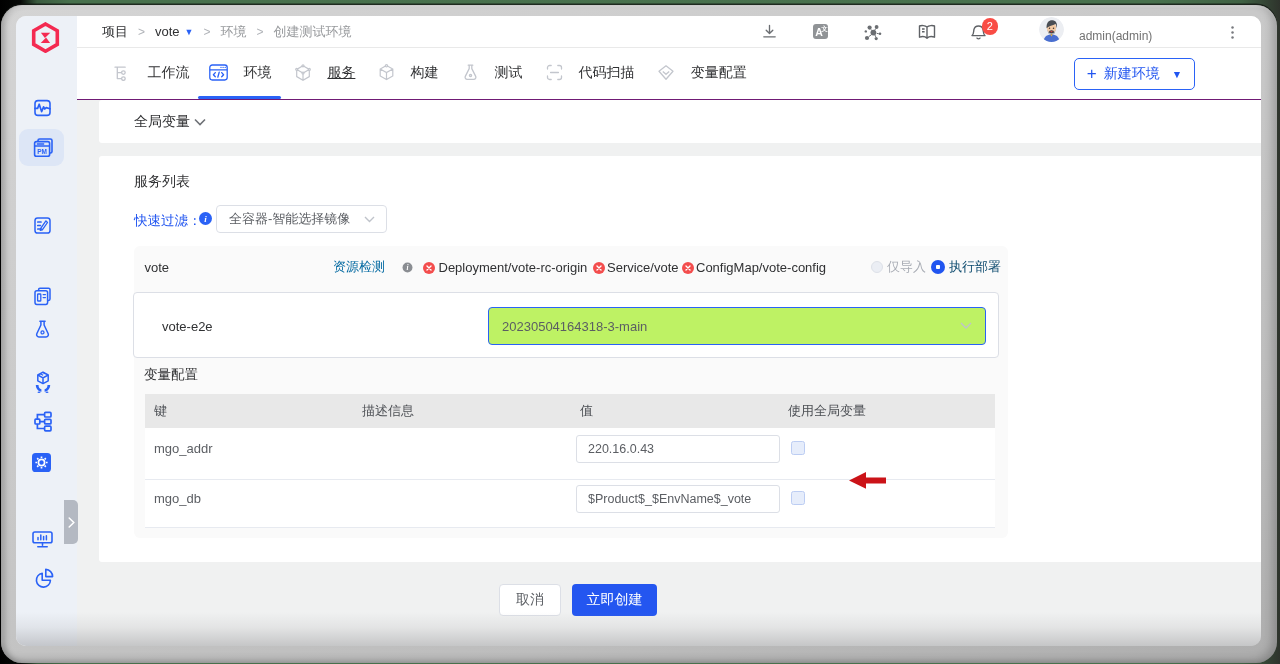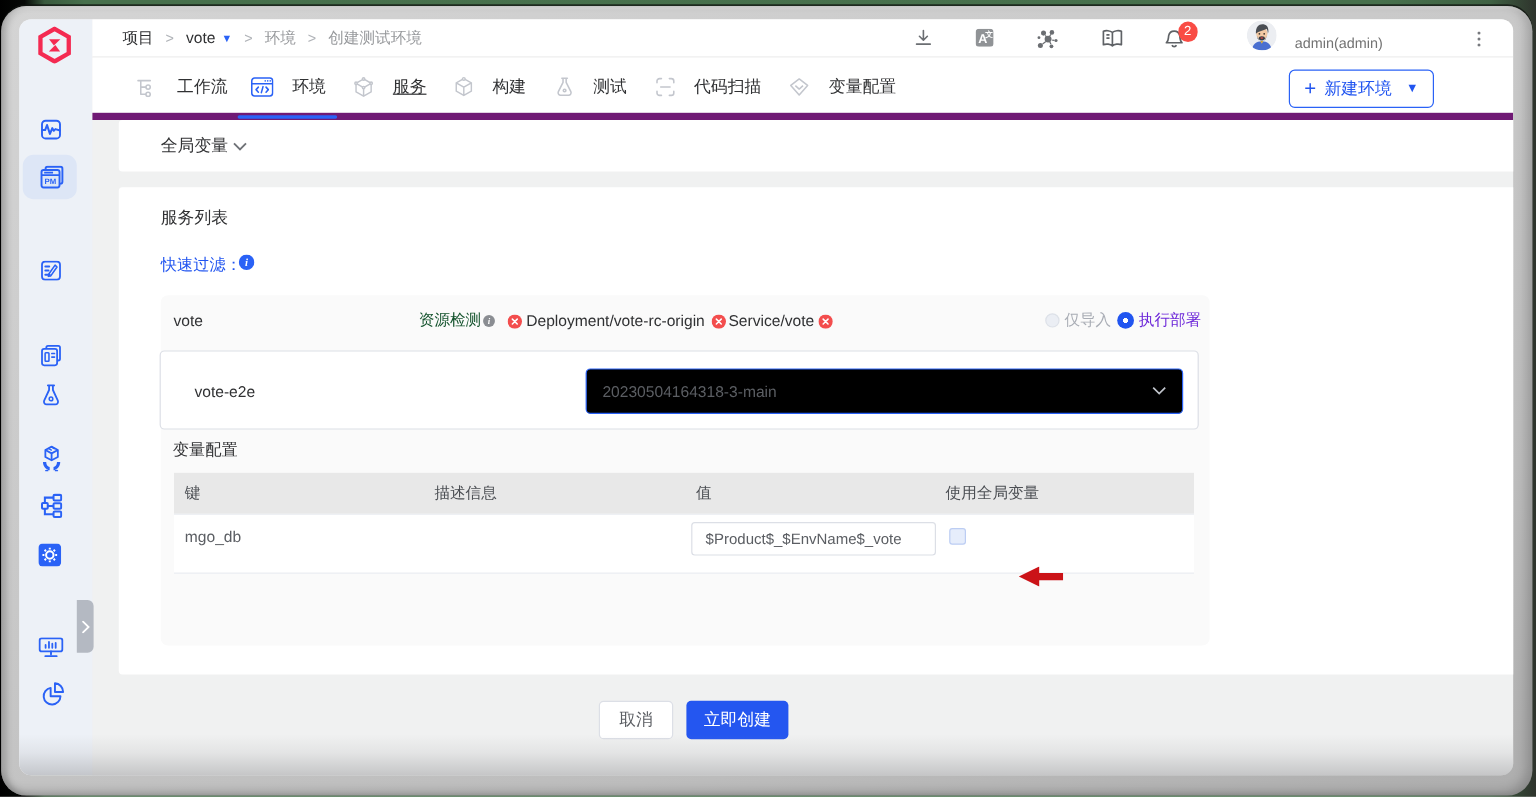--- a/index.html
+++ b/index.html
@@ -32,21 +32,21 @@
   position:absolute; left:61px; top:0; width:1184px; height:32px; background:#fff;
   border-bottom:1px solid #e9e9e9;
 }
 .crumb { position:absolute; top:0; height:31px; display:flex; align-items:center; font-size:13px; color:#303133; }
 .crumb .sep { color:#b0b3b8; margin:0 10px; font-size:12px; }
 .crumb .grey { color:#97999c; }
 .ticon { position:absolute; top:0; height:31px; display:flex; align-items:center; justify-content:center; }
 
 #tabbar {
   position:absolute; left:61px; top:32px; width:1184px; height:52px; background:#fff;
-  border-bottom:6px solid #701a75;
+  border-bottom:1px solid #701a75;
 }
 .tab { position:absolute; top:12.5px; height:24px; display:flex; align-items:center; font-size:14px; color:#303133; white-space:nowrap; }
 .tab svg { margin-right:15.5px; }
 #underline { position:absolute; left:121px; top:48px; width:83px; height:3px; background:#2a62f6; border-radius:2px; }
 #newenv {
   position:absolute; left:997px; top:9.5px; width:121px; height:32px;
   border:1px solid #2a62f6; border-radius:5px; background:#fff;
   display:flex; align-items:center; justify-content:center; color:#2155f0; font-size:14px;
 }
 
@@ -69,21 +69,21 @@
 #votehead .errc { position:absolute; top:8.5px; }
 #votehead .radio { position:absolute; top:0; height:28px; display:flex; align-items:center; font-size:13px;text-align:right; }
 .rc { width:13px; height:13px; border-radius:50%; margin-right:4px; }
 .rc.off { width:12px; height:12px; border:1px solid #dde1e8; background:#ebeef4; }
 .rc.on { width:14px; height:14px; background:radial-gradient(circle, #fff 0 2.1px, #2155f0 2.2px); }
 
 #votebox { position:absolute; left:34px; top:136px; width:866px; height:66px; border:1px solid #dcdfe6; border-radius:4px; background:#fff; }
 #votebox .svc { position:absolute; left:28px; top:0; height:66px; display:flex; align-items:center; font-size:13px; color:#303133; }
 #imgsel {
   position:absolute; left:354px; top:14px; width:498px; height:38px;
-  border:1.5px solid #2a62f6; border-radius:4px; background:#000000;
+  border:1.5px solid #2a62f6; border-radius:4px; background:#bef264;
   display:flex; align-items:center; font-size:13px; color:#5b5e63;
 }
 
 #vartable { position:absolute; left:46px; top:238px; width:850px; border:0; }
 .trow { position:relative; width:100%; font-size:13px; }
 #thead { height:34px; background:#e8e8e8; color:#4c4f54; }
 #thead span { top:50%; transform:translateY(-50%); }
 .trow span { position:absolute; }
 .trow .c1 { left:9px; }
 .trow .c2 { left:217px; }
@@ -316,68 +316,80 @@
           <path d="M1 1.5 L6 6.5 L11 1.5" fill="none" stroke="#6f7277" stroke-width="1.6"></path>
         </svg>
     </div>
     <div class="card" id="card2">
       <div class="t-head" style="left:35px; top:17px;">服务列表</div>
       <div id="filter-lbl">快速过滤：</div>
       <svg style="position:absolute;left:100px;top:56px;" width="13" height="13" viewBox="0 0 13 13">
           <circle cx="6.5" cy="6.5" r="6.5" fill="#2a62f6"></circle>
           <text x="6.5" y="9.8" font-size="9" fill="#fff" text-anchor="middle" font-style="italic" font-weight="bold" font-family="Liberation Serif">i</text>
         </svg>
+      <div id="filter-sel">
+          <span style="margin-left:12px;">全容器-智能选择镜像</span>
+        <svg width="11" height="7" viewBox="0 0 11 7" style="position:absolute;right:11px;">
+            <path d="M1 1 L5.5 5.5 L10 1" fill="none" stroke="#bfc3ca" stroke-width="1.4"></path>
+          </svg>
+      </div>
       <div style="position:absolute; left:34.5px; top:90px; width:874px; height:292px; background:#fafafa; border-radius:6px;"></div>
       <div id="votehead">
         <div class="item" style="left:11.5px; color:#303133;">vote</div>
-        <div class="item" style="left:216px; color:#14532d;text-align:right;">资源检测</div>
+        <div class="item" style="left:200px; color:#0369a1;text-align:right;">资源检测</div>
         <svg style="position:absolute;left:268.5px;top:8.5px;" width="11" height="11" viewBox="0 0 12 12">
             <circle cx="6" cy="6" r="5.4" fill="#8a8d92"></circle>
             <text x="6" y="9" font-size="8" fill="#fff" text-anchor="middle" font-style="italic" font-weight="bold" font-family="Liberation Serif">i</text>
           </svg>
         <svg class="errc" style="left:290px;" width="12" height="12" viewBox="0 0 13 13">
             <circle cx="6.5" cy="6.5" r="6.5" fill="#f34d4d"></circle>
             <path d="M4.3 4.3 L8.7 8.7 M8.7 4.3 L4.3 8.7" stroke="#fff" stroke-width="1.4" stroke-linecap="round"></path>
           </svg>
         <div class="item chip" style="left:305.5px;">Deployment/vote-rc-origin</div>
         <svg class="errc" style="left:460px;" width="12" height="12" viewBox="0 0 13 13">
             <circle cx="6.5" cy="6.5" r="6.5" fill="#f34d4d"></circle>
             <path d="M4.3 4.3 L8.7 8.7 M8.7 4.3 L4.3 8.7" stroke="#fff" stroke-width="1.4" stroke-linecap="round"></path>
           </svg>
         <div class="item chip" style="left:474px;">Service/vote</div>
         <svg class="errc" style="left:548.5px;" width="12" height="12" viewBox="0 0 13 13">
             <circle cx="6.5" cy="6.5" r="6.5" fill="#f34d4d"></circle>
             <path d="M4.3 4.3 L8.7 8.7 M8.7 4.3 L4.3 8.7" stroke="#fff" stroke-width="1.4" stroke-linecap="round"></path>
           </svg>
+        <div class="item chip" style="left:563px;">ConfigMap/vote-config</div>
         <div class="radio" style="left:738px;">
             <span class="rc off"></span>
             <span style="color:#a9adb5;">仅导入</span>
           </div>
         <div class="radio" style="left:798px;">
             <span class="rc on"></span>
-            <span style="color:#6d28d9;">执行部署</span>
+            <span style="color:#0c4a6e;">执行部署</span>
           </div>
       </div>
       <div id="votebox">
         <div class="svc">vote-e2e</div>
         <div id="imgsel">
             <span style="margin-left:13px;">20230504164318-3-main</span>
           <svg width="12" height="8" viewBox="0 0 12 8" style="position:absolute;right:13px;">
               <path d="M1 1 L6 6 L11 1" fill="none" stroke="#bfc3ca" stroke-width="1.4"></path>
             </svg>
         </div>
       </div>
       <div class="t-head" style="left:45px; top:210px; font-size:13.5px;">变量配置</div>
       <div id="vartable">
         <div class="trow" id="thead">
             <span class="c1">键</span>
             <span class="c2">描述信息</span>
             <span class="c3">值</span>
             <span class="c4">使用全局变量</span>
           </div>
+        <div class="trow drow r1">
+            <span class="c1">mgo_addr</span>
+            <div class="vinput">220.16.0.43</div>
+            <div class="cbox"></div>
+          </div>
         <div class="divline"></div>
         <div class="trow drow r2">
             <span class="c1">mgo_db</span>
             <div class="vinput">$Product$_$EnvName$_vote</div>
             <div class="cbox"></div>
           </div>
         <div class="divline"></div>
       </div>
       <svg id="arrow" width="37" height="17" viewBox="0 0 37 17">
         <polygon points="0,8.4 17,0 17,5.4 37,5.4 37,11.6 17,11.6 17,16.8" fill="#cb1318"></polygon>

